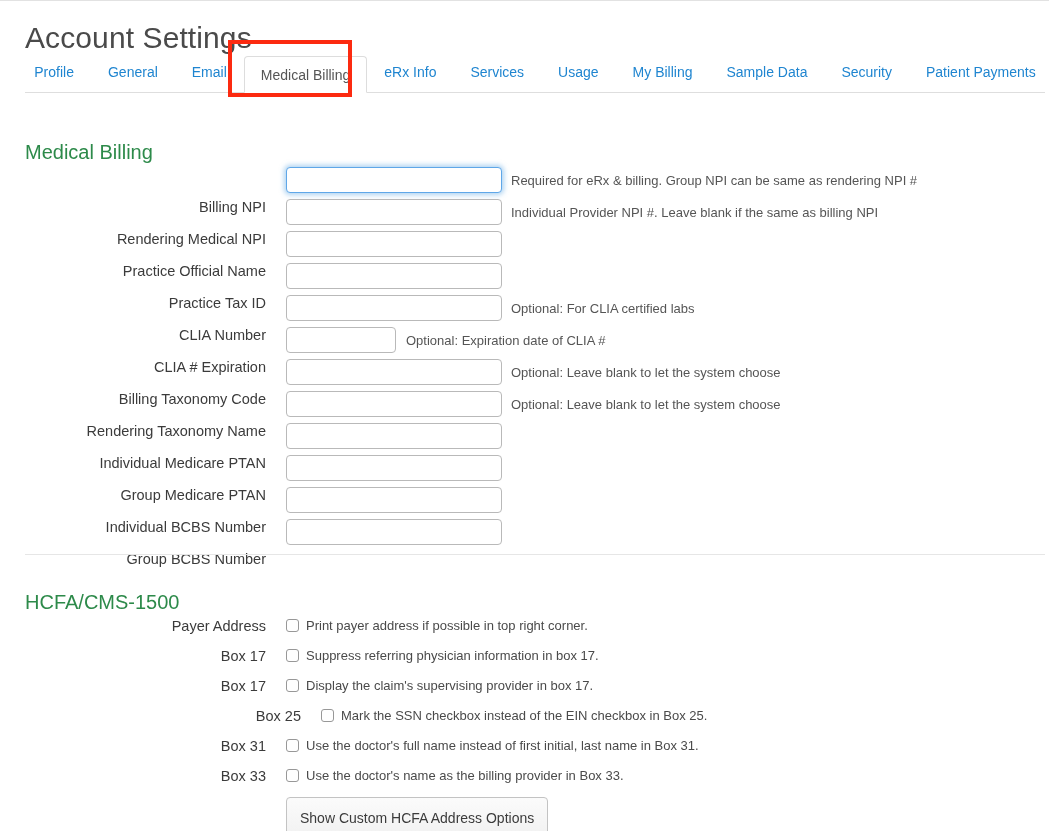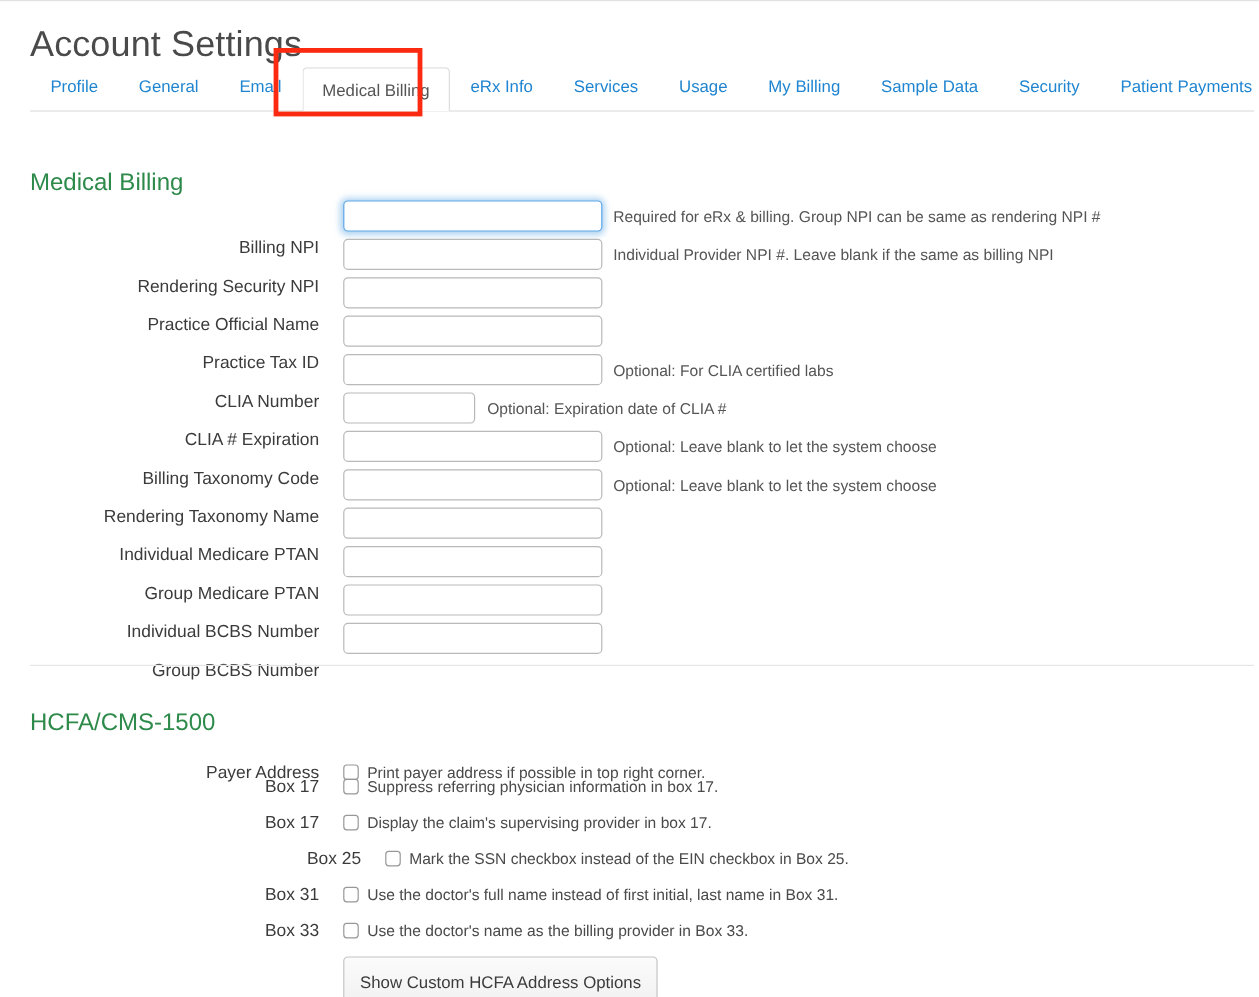--- a/index.html
+++ b/index.html
@@ -43,20 +43,21 @@
     top: 52px;
     width: 1020px;
     height: 41px;
     border-bottom: 1px solid #dedede;
     box-sizing: border-box;
   }
   .tabs {
     display: flex;
     align-items: flex-start;
     height: 100%;
+    justify-content: center;
   }
   .tab {
     font-size: 14px;
     color: #1f85d0;
     padding: 0 16px;
     line-height: 30px;
     white-space: nowrap;
     cursor: pointer;
     border: 1px solid transparent;
     border-radius: 4px 4px 0 0;
@@ -244,21 +245,21 @@
 
 <h2 class="section-heading" id="heading-medical-billing" style="color: rgb(45, 138, 74);">Medical Billing</h2>
 
 <div class="form-area" id="medical-billing-fields">
     <div class="form-row" style="top: 165px;">
       <label class="row-label">Billing NPI</label>
       <input type="text" class="text-input focused" value="" style="">
       <span class="hint after-long">Required for eRx &amp; billing. Group NPI can be same as rendering NPI #</span>
     </div>
     <div class="form-row" style="top: 197px;">
-      <label class="row-label">Rendering Security NPI</label>
+      <label class="row-label">Rendering Medical NPI</label>
       <input type="text" class="text-input" value="" style="">
       <span class="hint after-long">Individual Provider NPI #. Leave blank if the same as billing NPI</span>
     </div>
     <div class="form-row" style="top: 229px;">
       <label class="row-label">Practice Official Name</label>
       <input type="text" class="text-input" value="" style="">
     </div>
     <div class="form-row" style="top: 261px;">
       <label class="row-label">Practice Tax ID</label>
       <input type="text" class="text-input" value="" style="">
@@ -299,21 +300,21 @@
       <label class="row-label">Group BCBS Number</label>
       <input type="text" class="text-input" value="" style="">
     </div>
   </div>
 
 <div class="divider"></div>
 
 <h2 class="section-heading" id="heading-hcfa" style="color: rgb(45, 138, 74);">HCFA/CMS-1500</h2>
 
 <div class="form-area" id="hcfa-checkboxes">
-    <div class="check-row" style="top: 611px; margin-top: 18px;">
+    <div class="check-row" style="top: 611px;">
       <label class="check-label">Payer Address</label>
       <input type="checkbox" class="cbox" style="">
       <span class="check-text">Print payer address if possible in top right corner.</span>
     </div>
     <div class="check-row" style="top: 641px;">
       <label class="check-label">Box 17</label>
       <input type="checkbox" class="cbox" style="">
       <span class="check-text">Suppress referring physician information in box 17.</span>
     </div>
     <div class="check-row" style="top: 671px;">

